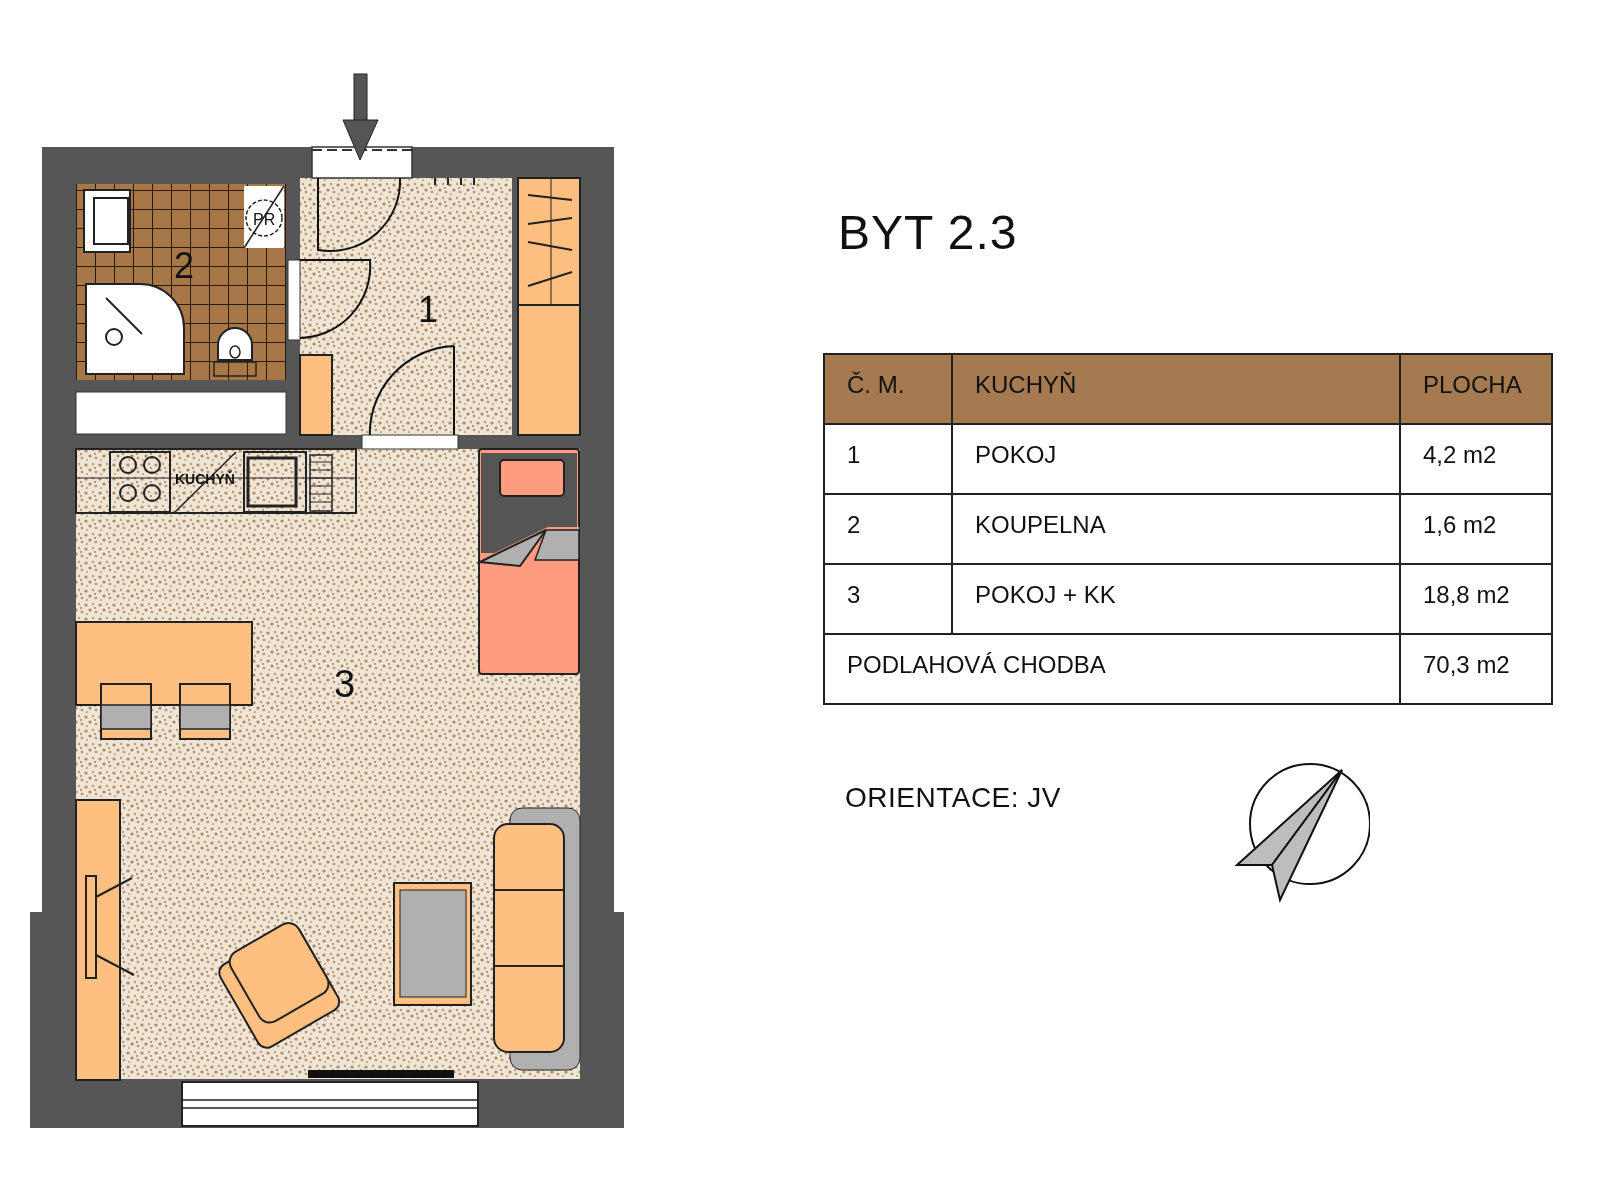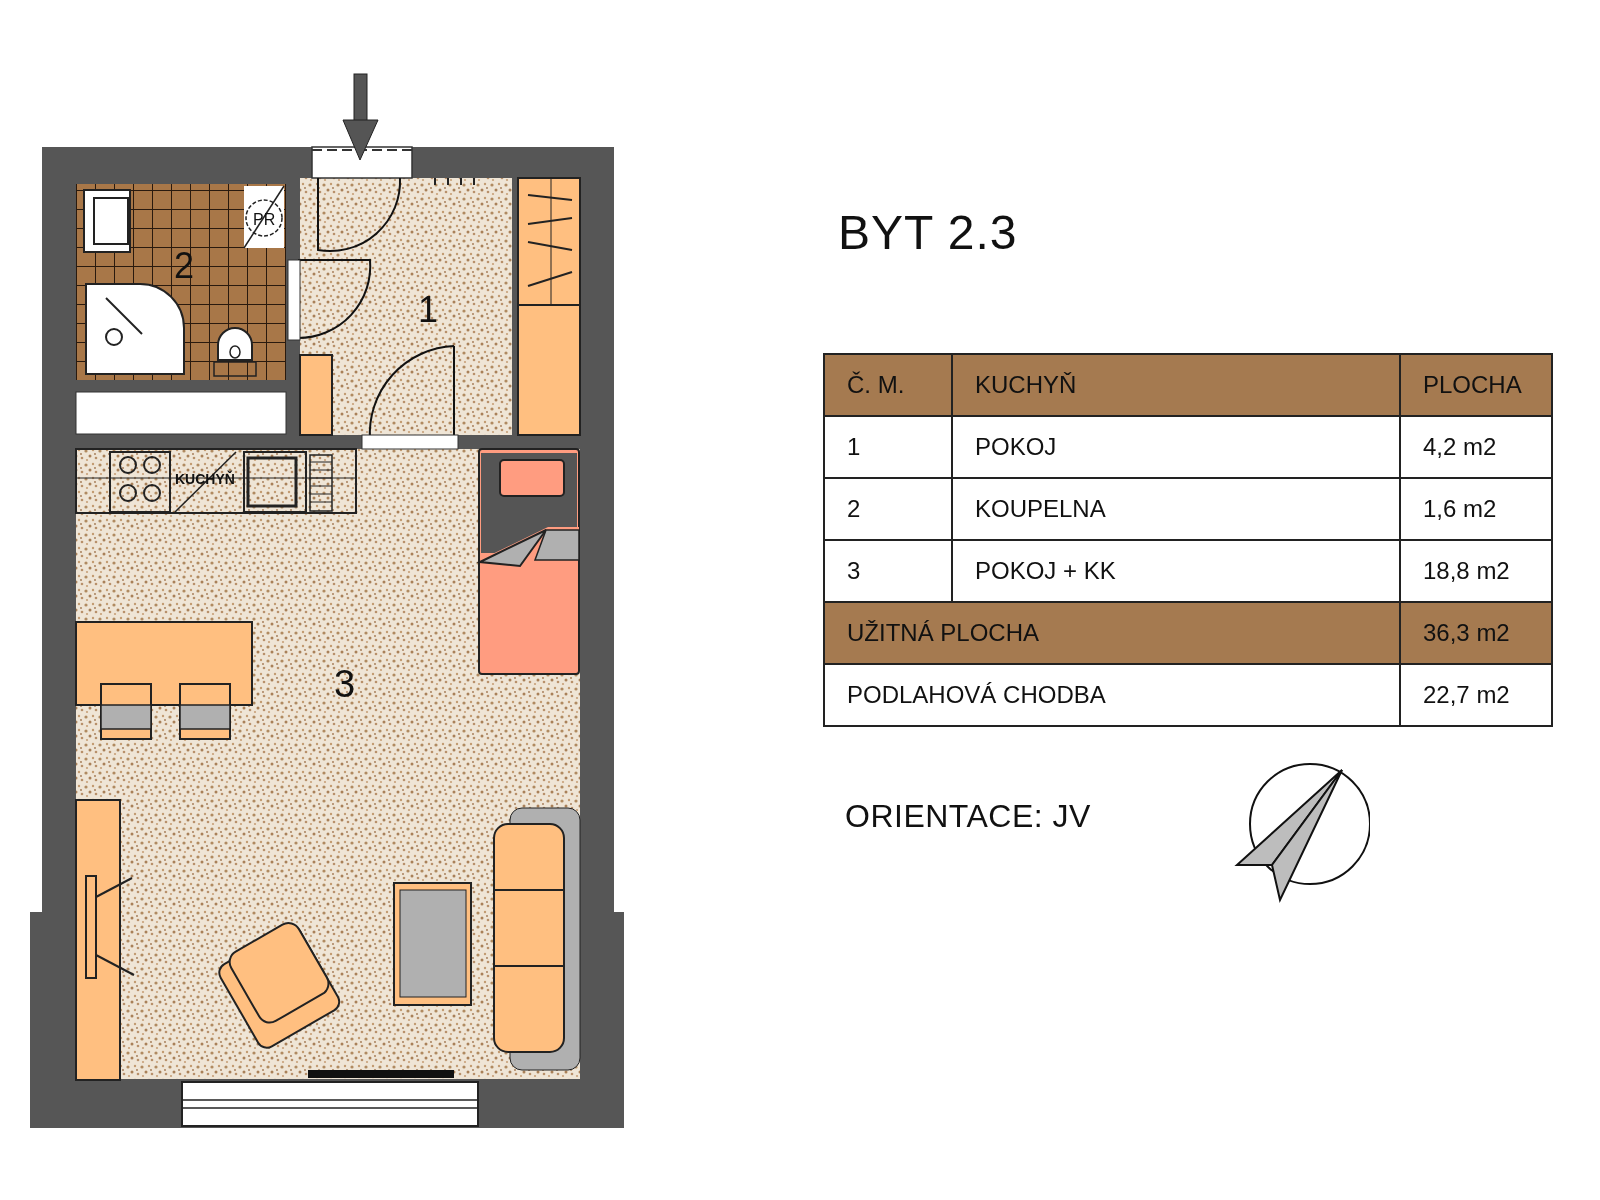--- a/index.html
+++ b/index.html
@@ -1,24 +1,24 @@
 <!DOCTYPE html>
 <html><head>
 <meta charset="utf-8">
 <style>
   html, body { margin:0; padding:0; background:#ffffff; }
   body { width:1600px; height:1200px; position:relative; overflow:hidden; font-family:"Liberation Sans", sans-serif; }
   #plan { position:absolute; left:0; top:0; }
   .title { position:absolute; left:838px; top:205px; font-size:48px; color:#111; letter-spacing:1px; }
   table.areas { position:absolute; left:823px; top:353px; width:730px; border-collapse:collapse; font-size:24px; color:#111; }
-  table.areas td { border:2px solid #222; height:60px; padding:0 0 0 22px; vertical-align:middle; }
+  table.areas td { border:2px solid #222; height:60px; padding:0 0 8px 22px; vertical-align:middle; }
   table.areas tr.hdr td, table.areas tr.sum td { background:#a57a50; }
   table.areas td.c1 { width:104px; }
   table.areas td.c3 { width:128px;margin-left:24px; }
-  .orient { position:absolute; left:845px; top:782px; font-size:32px; color:#111; letter-spacing:0.5px;margin-top:16px; }
+  .orient { position:absolute; left:845px; top:782px; font-size:28px; color:#111; letter-spacing:0.5px; }
   #compass { position:absolute; left:1230px; top:755px; }
 </style>
 </head>
 <body>
 
 <svg id="plan" width="800" height="1200" viewBox="0 0 800 1200" xmlns="http://www.w3.org/2000/svg">
   <defs>
     <pattern id="terrazzo" width="14" height="14" patternUnits="userSpaceOnUse">
       <rect width="14" height="14" fill="#efe5d6"></rect>
       <circle cx="2" cy="3" r="1.6" fill="#b08a60"></circle>
@@ -189,27 +189,23 @@
   <tr>
     <td>2</td>
     <td>KOUPELNA</td>
     <td>1,6 m2</td>
   </tr>
   <tr>
     <td>3</td>
     <td>POKOJ + KK</td>
     <td>18,8 m2</td>
   </tr>
-  <tr class="sum">
-    <td colspan="2">UŽITNÁ PLOCHA</td>
-    <td>36,3 m2</td>
-  </tr>
   <tr>
     <td colspan="2">PODLAHOVÁ CHODBA</td>
-    <td>22,7 m2</td>
+    <td>70,3 m2</td>
   </tr>
 </tbody>
   </table>
 
 <div class="orient">ORIENTACE: JV</div>
 
 <svg id="compass" width="140" height="150" viewBox="0 0 140 150" xmlns="http://www.w3.org/2000/svg">
   <circle cx="80" cy="69" r="60" fill="none" stroke="#111" stroke-width="2"></circle>
   <polygon points="112,15 7,110 42,110" fill="#bdbdbd" stroke="#111" stroke-width="2"></polygon>
   <polygon points="112,15 42,110 50,145" fill="#bdbdbd" stroke="#111" stroke-width="2"></polygon>

